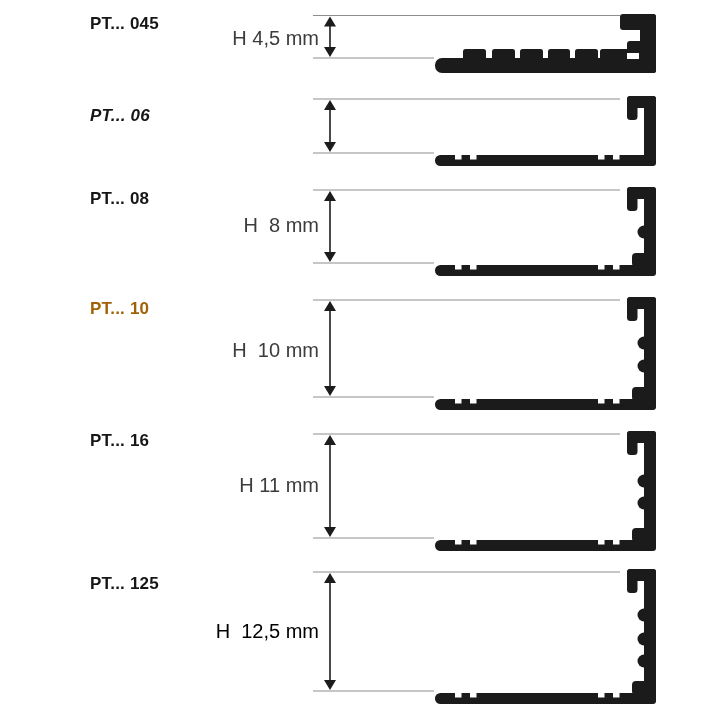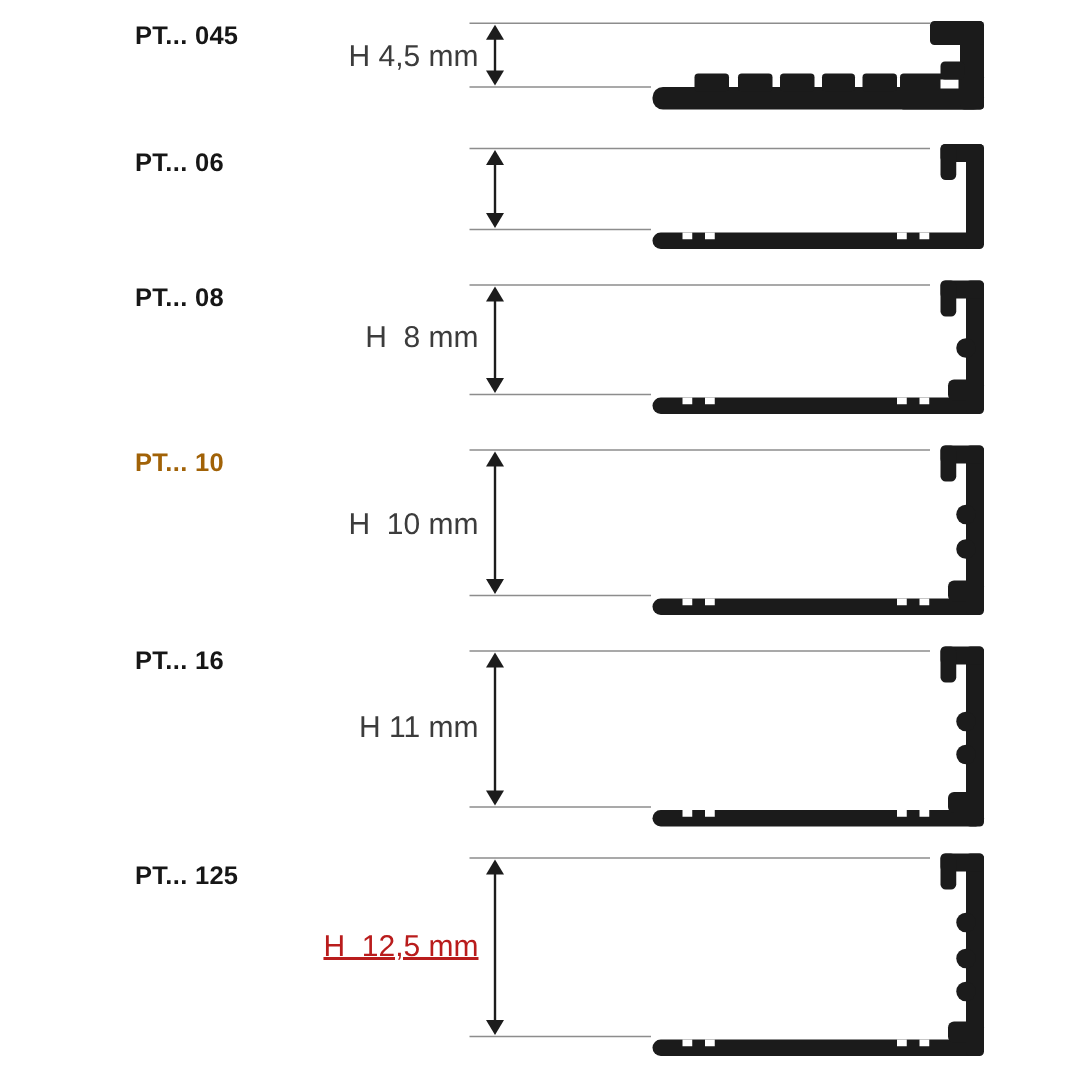--- a/index.html
+++ b/index.html
@@ -40,21 +40,21 @@
         <rect x="575" y="49" width="23" height="12" rx="2.5" fill="#1b1b1b"></rect>
         <rect x="600" y="49" width="56" height="24" rx="2.5" fill="#1b1b1b"></rect>
         <rect x="640" y="14" width="16" height="59" rx="3" fill="#1b1b1b"></rect>
         <rect x="620" y="14" width="36" height="16" rx="3" fill="#1b1b1b"></rect>
         <rect x="627" y="53" width="12" height="6" fill="#ffffff"></rect>
         <rect x="627" y="41" width="16" height="12" rx="3" fill="#1b1b1b"></rect>
       </svg>
     </div>
 
     <div class="row">
-      <div class="code-label" style="top: 99px; color: rgb(22, 22, 22);">PT... 06</div>
+      <div class="code-label" style="top: 106px; color: rgb(22, 22, 22); font-style: italic;">PT... 06</div>
       <svg class="draw" viewBox="0 0 717 717" xmlns="http://www.w3.org/2000/svg">
         <line x1="313" y1="99" x2="620" y2="99" stroke="#8d8d8d" stroke-width="1"></line>
         <line x1="313" y1="153" x2="434" y2="153" stroke="#8d8d8d" stroke-width="1"></line>
         <line x1="330" y1="102" x2="330" y2="150" stroke="#1c1c1c" stroke-width="1.6"></line>
         <polygon points="324,110 336,110 330,100" fill="#1c1c1c"></polygon>
         <polygon points="324,142 336,142 330,152" fill="#1c1c1c"></polygon>
         <rect x="435" y="155" width="221" height="11" rx="5.5" fill="#1b1b1b"></rect>
         <rect x="455" y="155" width="6.5" height="4.5" fill="#ffffff"></rect>
         <rect x="470" y="155" width="6.5" height="4.5" fill="#ffffff"></rect>
         <rect x="598" y="155" width="6.5" height="4.5" fill="#ffffff"></rect>
@@ -128,21 +128,21 @@
         <rect x="644" y="431" width="12" height="120" rx="3" fill="#1b1b1b"></rect>
         <rect x="627" y="431" width="29" height="12" rx="3" fill="#1b1b1b"></rect>
         <rect x="627" y="431" width="10.5" height="24" rx="3.5" fill="#1b1b1b"></rect>
         <circle cx="644" cy="481" r="6.5" fill="#1b1b1b"></circle>
         <circle cx="644" cy="503" r="6.5" fill="#1b1b1b"></circle>
       </svg>
     </div>
 
     <div class="row">
       <div class="code-label" style="top: 574px; color: rgb(22, 22, 22);">PT... 125</div>
-      <div class="dim-label" style="top: 620px; color: #b91c1c; text-decoration: underline;">H  12,5 mm</div>
+      <div class="dim-label" style="top: 620px; color: #000000;">H  12,5 mm</div>
       <svg class="draw" viewBox="0 0 717 717" xmlns="http://www.w3.org/2000/svg">
         <line x1="313" y1="572" x2="620" y2="572" stroke="#8d8d8d" stroke-width="1"></line>
         <line x1="313" y1="691" x2="434" y2="691" stroke="#8d8d8d" stroke-width="1"></line>
         <line x1="330" y1="575" x2="330" y2="688" stroke="#1c1c1c" stroke-width="1.6"></line>
         <polygon points="324,583 336,583 330,573" fill="#1c1c1c"></polygon>
         <polygon points="324,680 336,680 330,690" fill="#1c1c1c"></polygon>
         <rect x="435" y="693" width="221" height="11" rx="5.5" fill="#1b1b1b"></rect>
         <rect x="455" y="693" width="6.5" height="4.5" fill="#ffffff"></rect>
         <rect x="470" y="693" width="6.5" height="4.5" fill="#ffffff"></rect>
         <rect x="598" y="693" width="6.5" height="4.5" fill="#ffffff"></rect>

